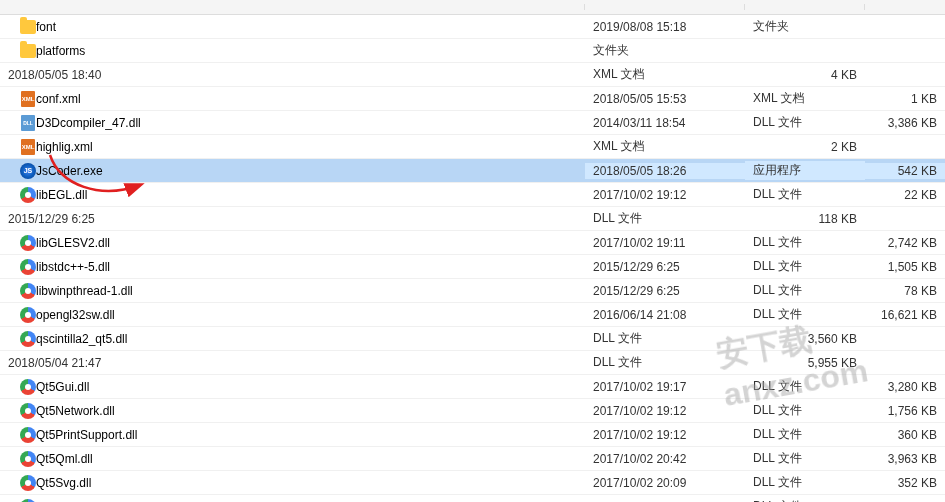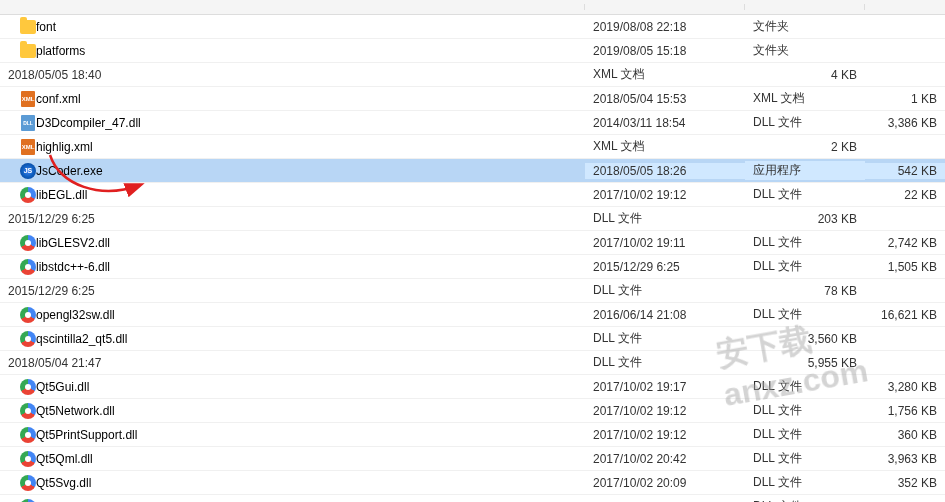--- a/index.html
+++ b/index.html
@@ -169,48 +169,47 @@
 
   <div class="table-body" id="table-body">
 
   <div class="file-row">
     <div class="col-name">
       <span class="icon">
             <span class="icon-folder"></span>
           </span>
       <span>font</span>
     </div>
-    <div class="col-date">2019/08/08 22:18</div>
+    <div class="col-date">2019/08/08 15:18</div>
     <div class="col-type">文件夹</div>
     <div class="col-size"></div>
   </div>
       <div class="file-row">
     <div class="col-name">
       <span class="icon">
             <span class="icon-folder"></span>
           </span>
       <span>platforms</span>
     </div>
-    <div class="col-date">2019/08/05 15:18</div>
     <div class="col-type">文件夹</div>
     <div class="col-size"></div>
   </div>
       <div class="file-row">
     <div class="col-date">2018/05/05 18:40</div>
     <div class="col-type">XML 文档</div>
     <div class="col-size">4 KB</div>
   </div>
       <div class="file-row">
     <div class="col-name">
       <span class="icon">
             <span class="icon-xml">XML</span>
           </span>
       <span>conf.xml</span>
     </div>
-    <div class="col-date">2018/05/04 15:53</div>
+    <div class="col-date">2018/05/05 15:53</div>
     <div class="col-type">XML 文档</div>
     <div class="col-size">1 KB</div>
   </div>
       <div class="file-row">
     <div class="col-name">
       <span class="icon">
             <span class="icon-dll" style="background:#5b9bd5;">DLL</span>
           </span>
       <span>D3Dcompiler_47.dll</span>
     </div>
@@ -246,45 +245,51 @@
           </span>
       <span>libEGL.dll</span>
     </div>
     <div class="col-date">2017/10/02 19:12</div>
     <div class="col-type">DLL 文件</div>
     <div class="col-size">22 KB</div>
   </div>
       <div class="file-row">
     <div class="col-date">2015/12/29 6:25</div>
     <div class="col-type">DLL 文件</div>
-    <div class="col-size">203 KB</div>
+    <div class="col-size">118 KB</div>
   </div>
       <div class="file-row">
     <div class="col-name">
       <span class="icon">
             <span class="icon-chrome"></span>
           </span>
       <span>libGLESV2.dll</span>
     </div>
     <div class="col-date">2017/10/02 19:11</div>
     <div class="col-type">DLL 文件</div>
     <div class="col-size">2,742 KB</div>
   </div>
       <div class="file-row">
     <div class="col-name">
       <span class="icon">
             <span class="icon-chrome"></span>
           </span>
-      <span>libstdc++-6.dll</span>
+      <span>libstdc++-5.dll</span>
     </div>
     <div class="col-date">2015/12/29 6:25</div>
     <div class="col-type">DLL 文件</div>
     <div class="col-size">1,505 KB</div>
   </div>
       <div class="file-row">
+    <div class="col-name">
+      <span class="icon">
+            <span class="icon-chrome"></span>
+          </span>
+      <span>libwinpthread-1.dll</span>
+    </div>
     <div class="col-date">2015/12/29 6:25</div>
     <div class="col-type">DLL 文件</div>
     <div class="col-size">78 KB</div>
   </div>
       <div class="file-row">
     <div class="col-name">
       <span class="icon">
             <span class="icon-chrome"></span>
           </span>
       <span>opengl32sw.dll</span>

